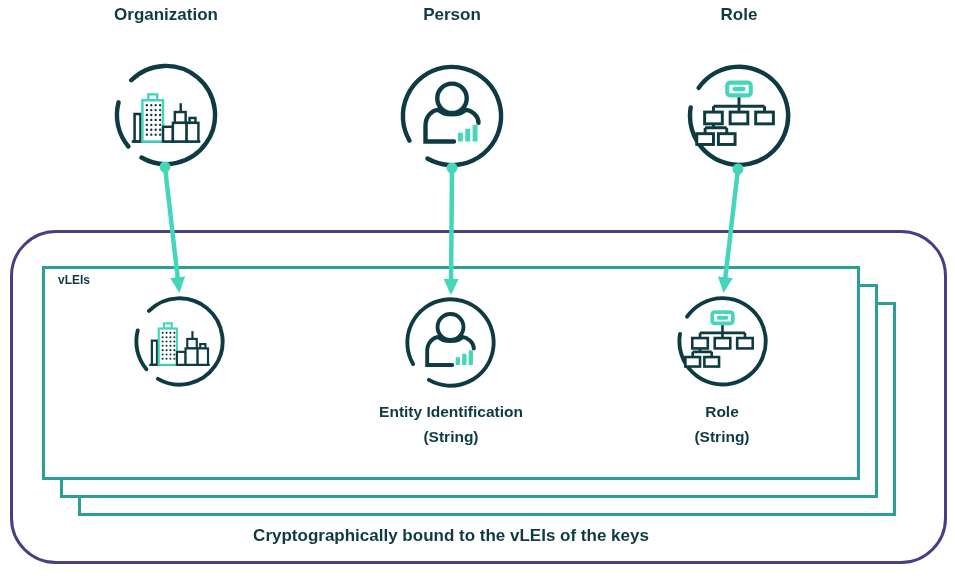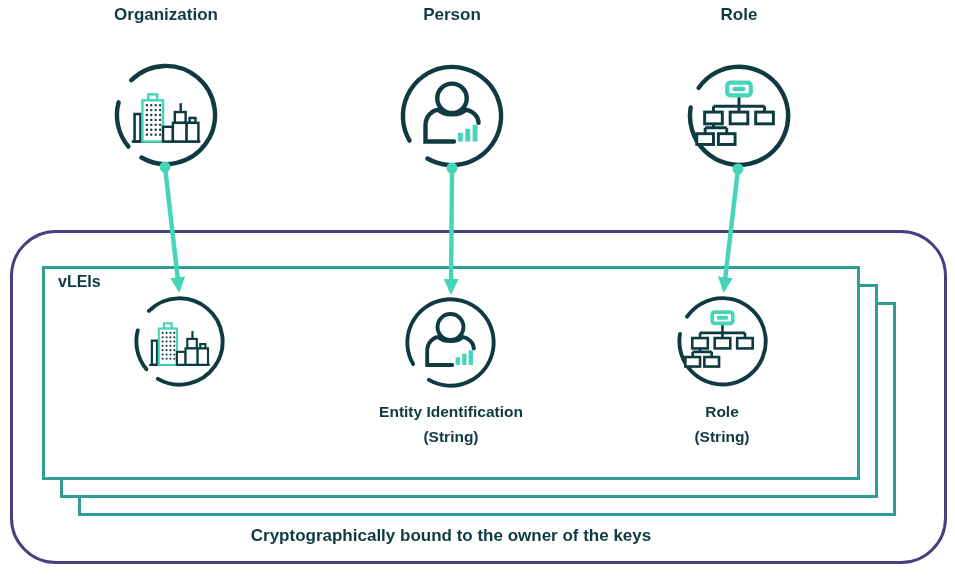--- a/index.html
+++ b/index.html
@@ -4,21 +4,21 @@
 <style>
   html,body{margin:0;padding:0;background:#fff;}
   .canvas{
     position:relative;width:955px;height:581px;background:#fff;
     font-family:"Liberation Sans",sans-serif;overflow:hidden;
   }
   .abs{position:absolute;}
   .pframe{border:3px solid var(--c-purple);border-radius:46px;box-sizing:border-box;background:transparent;}
   .tcard{border:3px solid var(--c-teal);background:#fff;box-sizing:border-box;}
   .toplabel{font-weight:700;font-size:17px;color:var(--c-dark);text-align:center;width:220px;}
-  .vleis-title{font-weight:700;font-size:16px;color:var(--c-dark);}
+  .vleis-title{font-weight:700;font-size:12px;color:var(--c-dark);}
   .itemlabel{font-weight:700;font-size:15.5px;color:var(--c-dark);text-align:center;width:280px;line-height:25px;}
   .caption{font-weight:700;font-size:17px;color:var(--c-dark);text-align:center;width:818px;}
   
   .sd{stroke:var(--c-dark);fill:none;}
   .sm{stroke:var(--c-mint);fill:none;}
   .cw{stroke-width:4.5;stroke-linecap:round;}
   .b1{stroke-width:3;}
   .b2{stroke-width:2.6;}
   .b25{stroke-width:2.5;}
   .b3{stroke-width:4.5;stroke-linecap:round;}
@@ -107,21 +107,21 @@
 
   <div class="abs itemlabel" style="left:311px;top:399px;">
     <div>Entity Identification</div>
     <div>(String)</div>
   </div>
   <div class="abs itemlabel" style="left:582px;top:399px;">
     <div>Role</div>
     <div>(String)</div>
   </div>
 
-  <div class="abs caption" style="left:42px;top:526px;">Cryptographically bound to the owner of the keys</div>
+  <div class="abs caption" style="left:42px;top:526px;">Cryptographically bound to the vLEIs of the keys</div>
 
   <svg class="abs arrows" style="left:0;top:0;" width="955" height="581">
     <defs>
       <marker id="ah" markerWidth="18" markerHeight="16" refX="12" refY="7.5" orient="auto" markerUnits="userSpaceOnUse">
         <path d="M0,0 L16,7.5 L0,15 Z" style="fill:var(--c-mint)"></path>
       </marker>
       <marker id="dot" markerWidth="12" markerHeight="12" refX="6" refY="6" markerUnits="userSpaceOnUse">
         <circle cx="6" cy="6" r="5.5" style="fill:var(--c-mint)"></circle>
       </marker>
     </defs>

